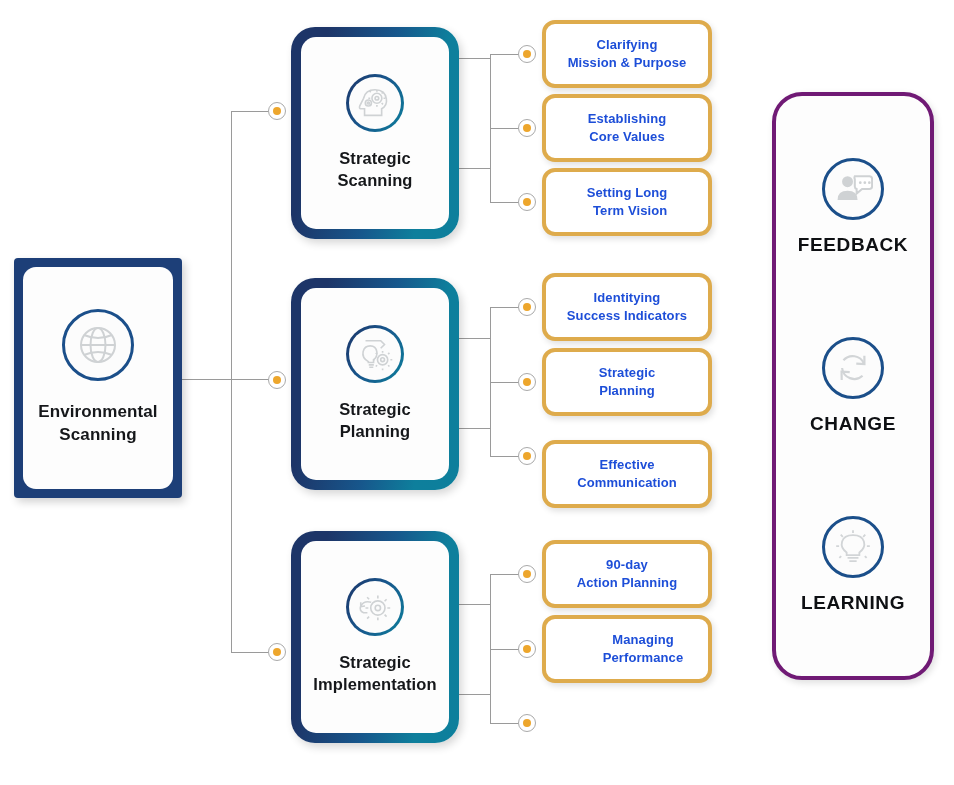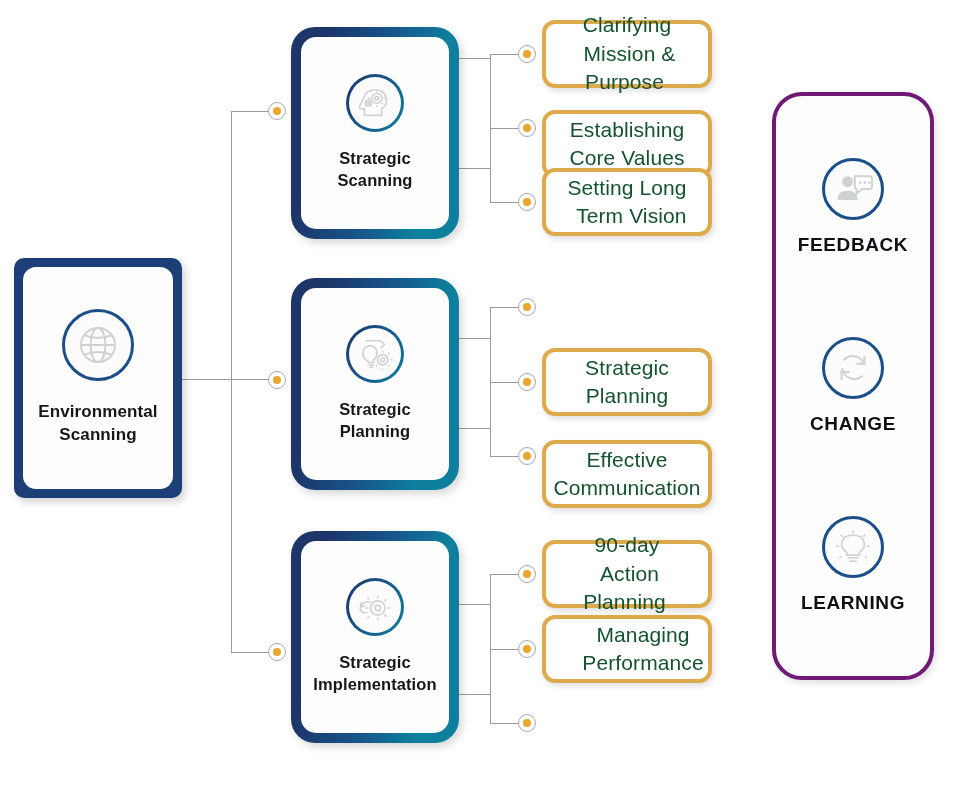--- a/index.html
+++ b/index.html
@@ -26,21 +26,21 @@
     border-radius:14px;
     display:flex;flex-direction:column;
     align-items:center;justify-content:center;
     box-shadow:0 2px 5px rgba(0,0,0,.07);
   }
 
   
   #env-card{
     left:14px;top:258px;width:168px;height:240px;
     background:#1d3f78;
-    border-radius:10px;
+    border-radius:4px;
     box-shadow:3px 4px 8px rgba(0,0,0,.18);
   }
   #env-card .card-inner{inset:9px;border-radius:13px;box-shadow:none;}
 
   
   .pillar{
     width:168px;height:212px;
     background:linear-gradient(100deg,#1d3568 0%,#1d3568 18%,#17578c 52%,#0e7f9c 78%,#0d7f9c 100%);
     border-radius:24px;
     box-shadow:3px 4px 8px rgba(0,0,0,.16);
@@ -87,23 +87,23 @@
     width:170px;height:68px;
     border:4px solid #deab4c;
     border-radius:13px;
     background:#ffffff;
     display:flex;align-items:center;justify-content:center;
     text-align:center;
     box-shadow:2px 3px 6px rgba(0,0,0,.13);
     left:542px;
   }
   .leaf span{
-    color:#14532d;
-    font-size:21px;
-    font-weight:400;
+    color:#1d4ed8;
+    font-size:13px;
+    font-weight:700;
     line-height:1.35;
     letter-spacing:.1px;
     padding:0 5px;
   }
 
   
   #right-panel{
     position:absolute;
     left:772px;top:92px;width:162px;height:588px;
     box-sizing:border-box;
@@ -286,33 +286,39 @@
       </div>
     </div>
   </div>
 
   <div class="leaf" style="top:20px;">
     <span>
       <span>Clarifying</span><br>
       <span>Mission &amp; Purpose</span>
     </span>
   </div>
-  <div class="leaf" style="top:94px;margin-top:16px;">
+  <div class="leaf" style="top:94px;">
     <span>
       <span>Establishing</span><br>
       <span>Core Values</span>
     </span>
   </div>
   <div class="leaf" style="top:168px;text-align:right;">
     <span>
       <span>Setting Long</span><br>
       <span>Term Vision</span>
     </span>
   </div>
 
+  <div class="leaf" style="top:273px;">
+    <span>
+      <span>Identitying</span><br>
+      <span>Success Indicators</span>
+    </span>
+  </div>
   <div class="leaf" style="top:348px;">
     <span>
       <span>Strategic</span><br>
       <span>Planning</span>
     </span>
   </div>
   <div class="leaf" style="top:440px;">
     <span>
       <span>Effective</span><br>
       <span>Communication</span>

